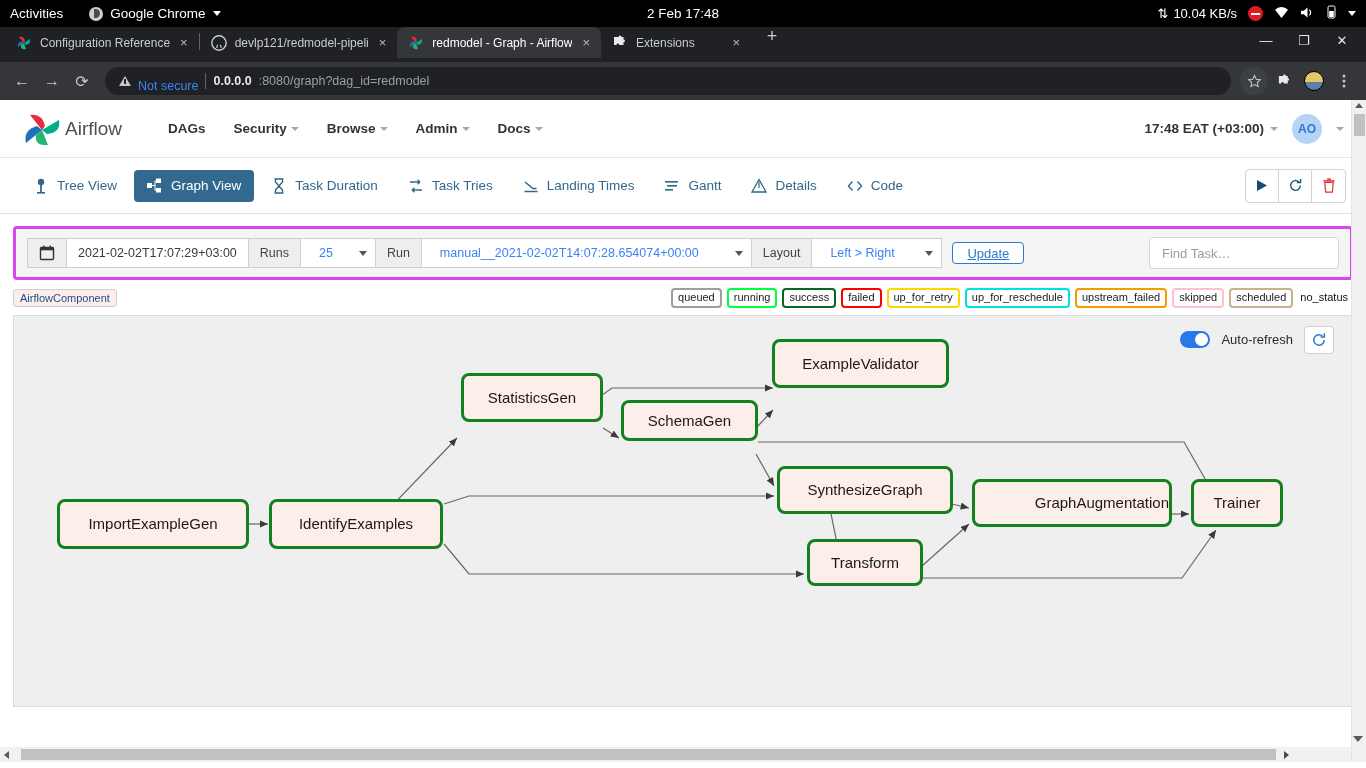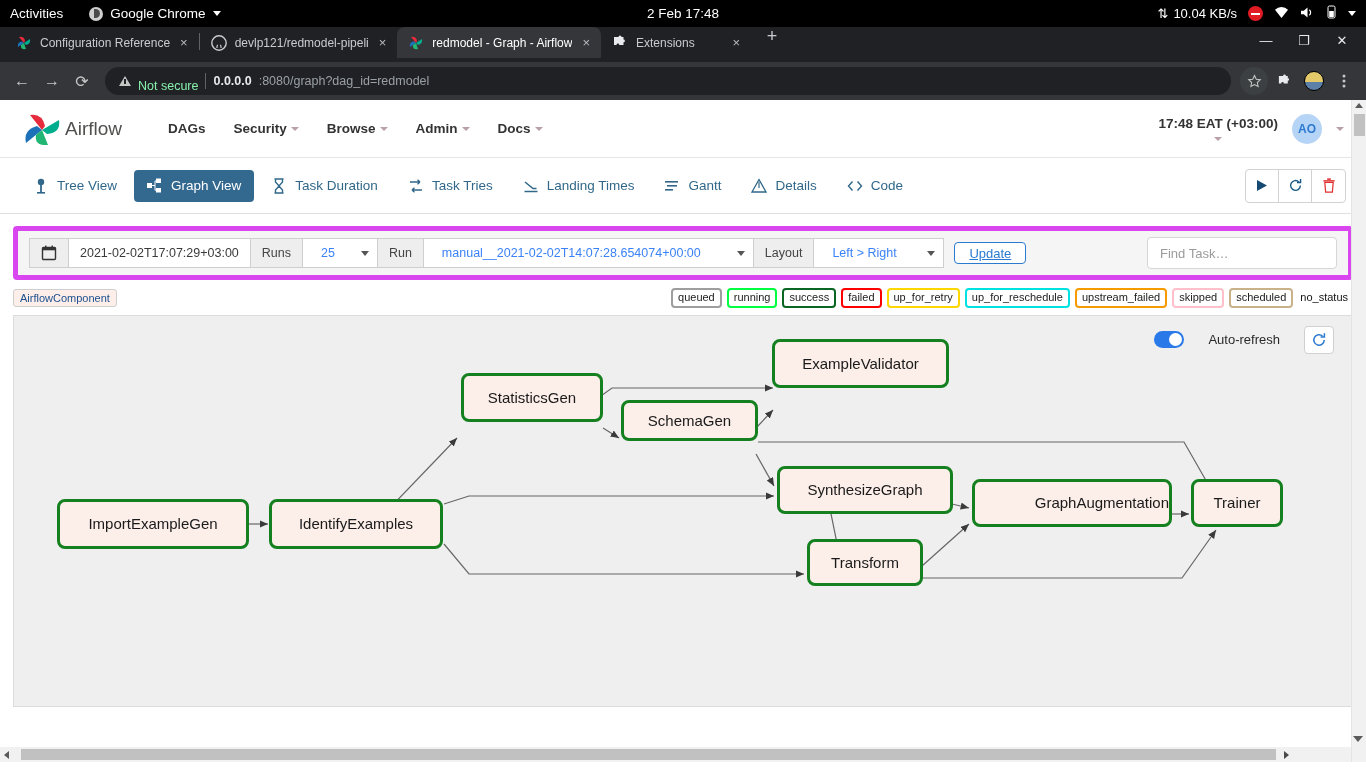--- a/index.html
+++ b/index.html
@@ -103,21 +103,21 @@
   }
   .warn-tri {
     width: 0; height: 0; border-left: 6px solid transparent;
     border-right: 6px solid transparent; border-bottom: 10px solid #c4c7c5;
     position: relative;
   }
   .warn-tri::after {
     content: ""; position: absolute; left: -1px; top: 3px;
     width: 2px; height: 5px; background: #202124;
   }
-  .notsecure { color: #86efac; margin-top: 9px; }
+  .notsecure { color: #3b82f6; margin-top: 9px; }
   .vbar { width: 1px; height: 16px; background: #5f6368; }
   .url-host { color: #e8eaed; font-weight: bold; }
   .url-rest { color: #9aa0a6; }
   .tb-icon {
     width: 28px; height: 28px; display: flex; align-items: center;
     justify-content: center; color: #c4c7c5; font-size: 14px;
   }
   .tb-icon.boxed { background: #3c4043; border-radius: 50%; }
   .avatar-img {
     width: 20px; height: 20px; border-radius: 50%;
@@ -139,21 +139,21 @@
     font-size: 13.5px; font-weight: bold; color: #333333;
     padding: 0 14px; display: flex; align-items: center; gap: 4px;
   }
   .mini-caret {
     width: 0; height: 0; border-left: 4px solid transparent;
     border-right: 4px solid transparent; border-top: 4px solid #b9a0a8;
   }
   .af-nav-right {
     margin-left: auto; display: flex; align-items: center; gap: 14px;
   }
-  .af-tz { font-size: 13.5px; font-weight: bold; color: #333; display: flex; align-items: center; gap: 6px; flex-direction: column; }
+  .af-tz { font-size: 13.5px; font-weight: bold; color: #333; display: flex; align-items: center; gap: 6px; }
   .af-avatar {
     width: 30px; height: 30px; border-radius: 50%; background: #b6d4f5;
     color: #2d7ad1; font-size: 12px; font-weight: bold;
     display: flex; align-items: center; justify-content: center;
   }
 
   
   .views {
     height: 56px; display: flex; align-items: center; padding: 0 20px;
     border-bottom: 1px solid #e0e0e0; gap: 4px;
@@ -170,21 +170,21 @@
   }
   .runbtn {
     width: 33px; height: 32px; display: flex; align-items: center;
     justify-content: center; border-right: 1px solid #d2d2d2; color: #1a5a88;
   }
   .runbtn:last-child { border-right: none; color: #e03030; }
 
   
   .filterwrap { padding: 12px 13px 0 13px; }
   .filterbar {
-    background: #f5f5f5; border: 5px solid #d946ef; border-radius: 4px;
+    background: #f5f5f5; border: 3px solid #d946ef; border-radius: 4px;
     height: 54px; display: flex; align-items: center; padding: 0 11px; gap: 0;
   }
   .igroup { display: flex; align-items: stretch; height: 30px; }
   .iaddon {
     background: #eeeeee; border: 1px solid #cfcfcf; display: flex;
     align-items: center; padding: 0 11px; font-size: 12.5px; color: #444;
   }
   .ifield {
     background: #ffffff; border: 1px solid #cfcfcf; border-left: none;
     display: flex; align-items: center; padding: 0 11px; font-size: 12.5px;
@@ -226,21 +226,21 @@
   }
   .lg.plain { border: none; padding-left: 2px; color: #111; }
 
   
   .graphbox {
     margin: 0 13px; height: 392px; background: #efefef;
     border: 1px solid #dcdcdc; position: relative; overflow: hidden;
   }
   .refreshwrap {
     position: absolute; right: 18px; top: 10px; display: flex;
-    align-items: center; gap: 24px; z-index: 5;
+    align-items: center; gap: 11px; z-index: 5;
   }
   .toggle {
     width: 30px; height: 17px; border-radius: 9px; background: #2979e8;
     position: relative;
   }
   .toggle::after {
     content: ""; position: absolute; right: 2px; top: 2px;
     width: 13px; height: 13px; border-radius: 50%; background: #ffffff;
   }
   .refresh-label { font-size: 13px; color: #2a2a2a; }

